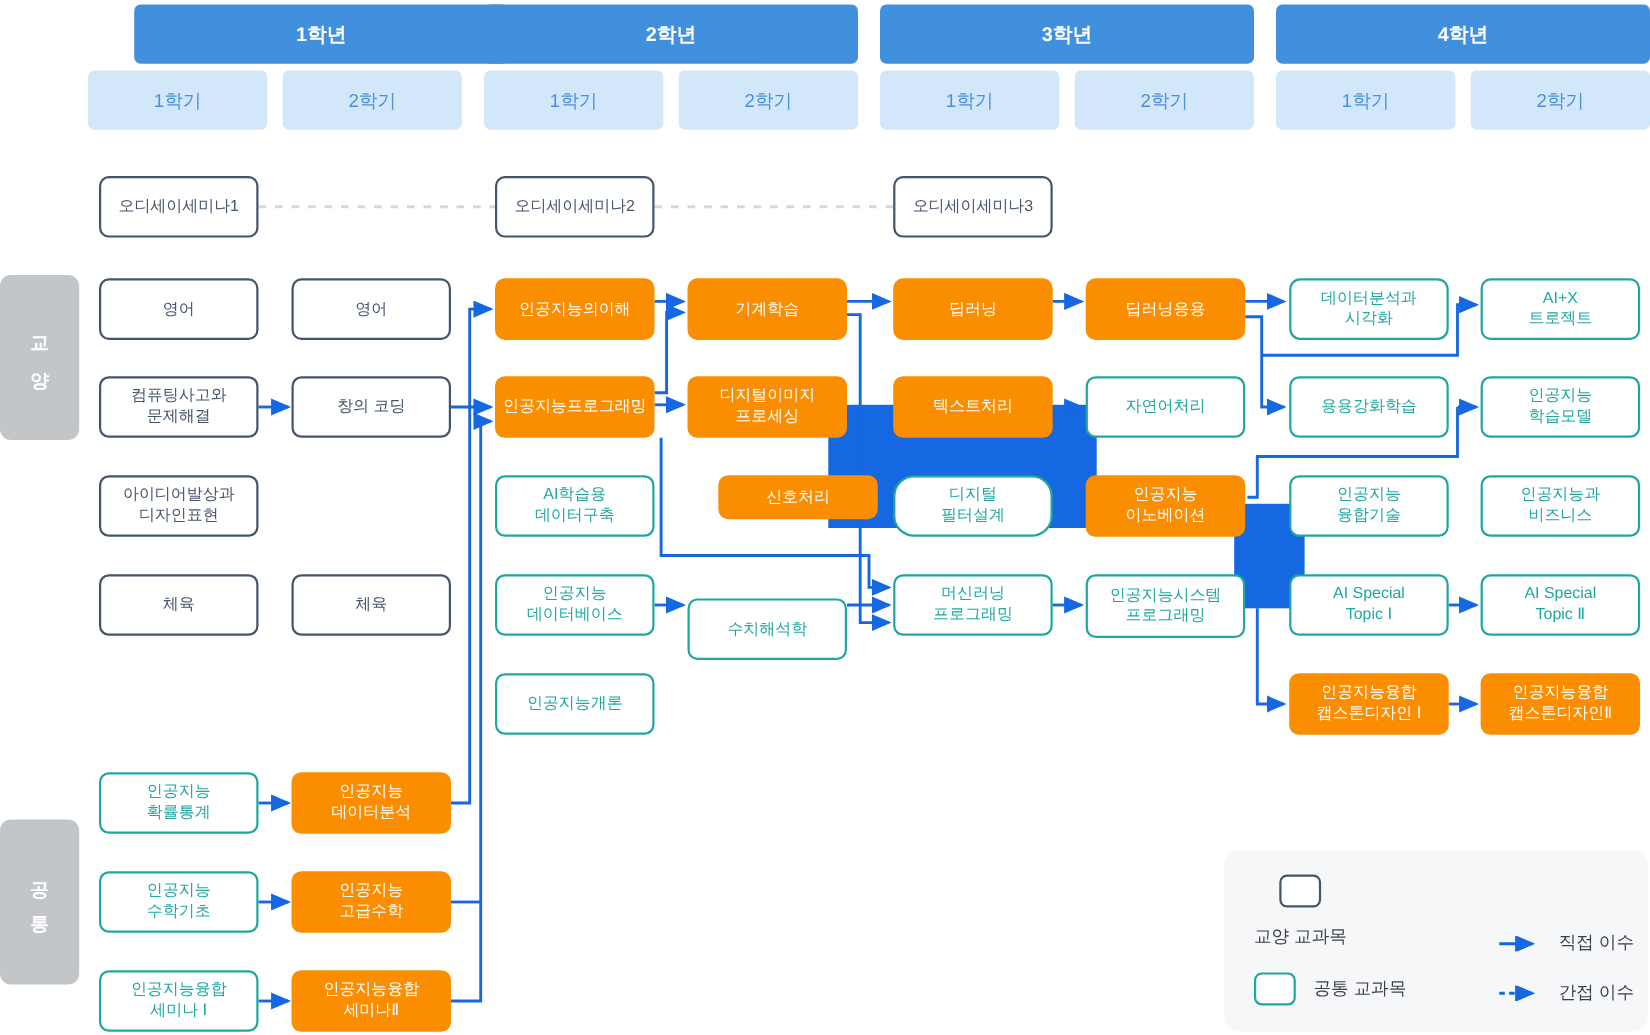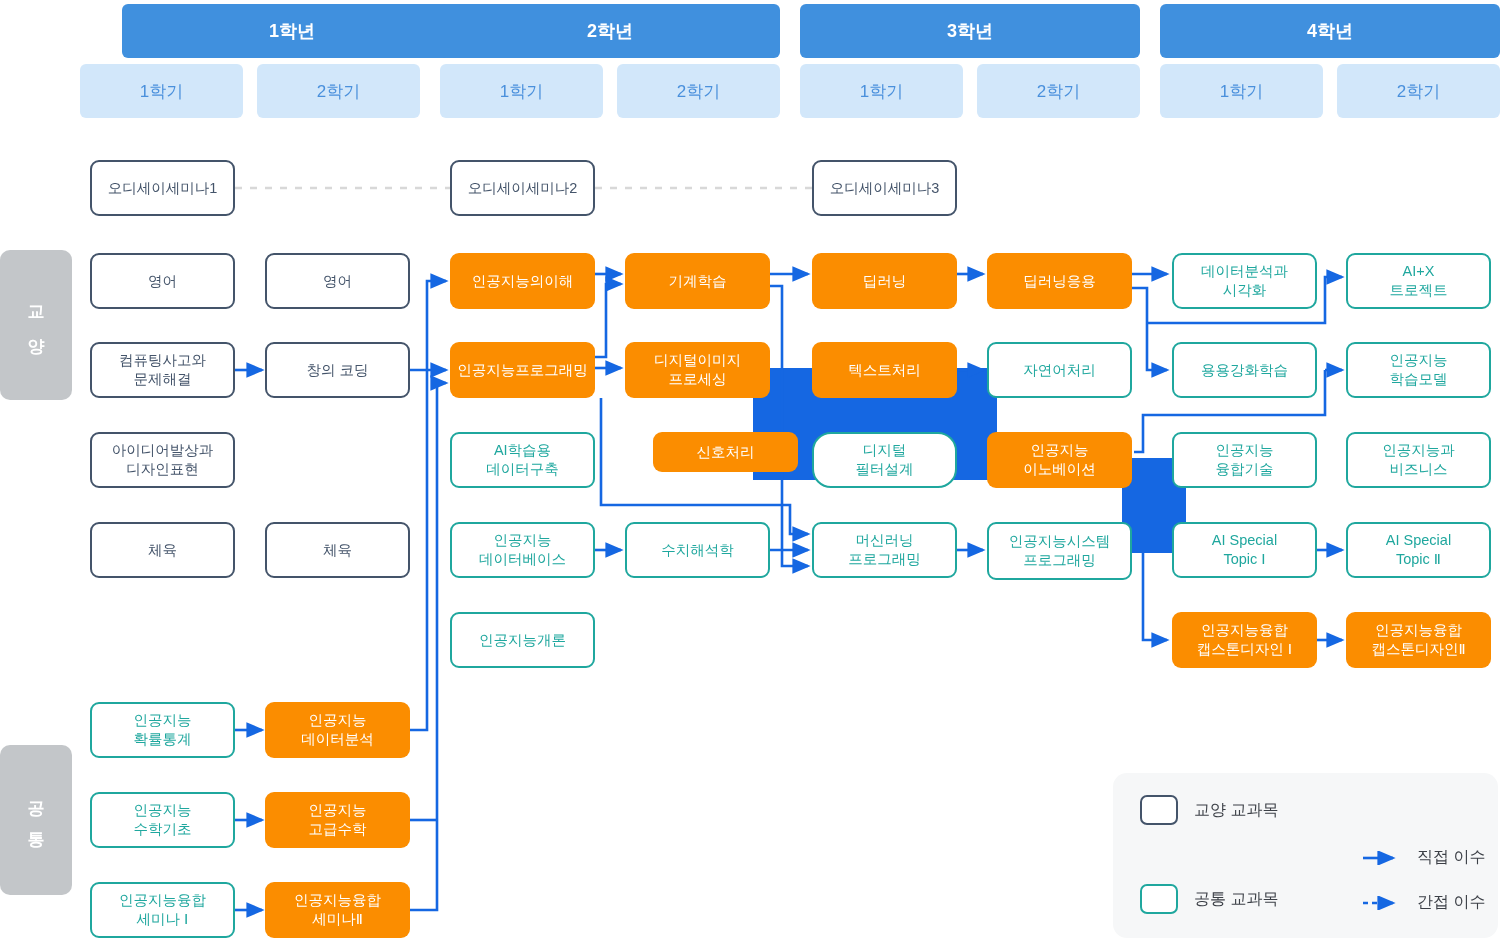--- a/index.html
+++ b/index.html
@@ -149,21 +149,21 @@
       <div class="course major" style="left: 987px; top: 432px; width: 145px; height: 56px;">인공지능
 이노베이션</div>
       <div class="course common" style="left: 1172px; top: 432px; width: 145px; height: 56px;">인공지능
 융합기술</div>
       <div class="course common" style="left: 1346px; top: 432px; width: 145px; height: 56px;">인공지능과
 비즈니스</div>
       <div class="course liberal" style="left: 90px; top: 522px; width: 145px; height: 56px;">체육</div>
       <div class="course liberal" style="left: 265px; top: 522px; width: 145px; height: 56px;">체육</div>
       <div class="course common" style="left: 450px; top: 522px; width: 145px; height: 56px;">인공지능
 데이터베이스</div>
-      <div class="course common" style="left: 625px; top: 522px; width: 145px; height: 56px;">수치해석학</div>
+      <div class="course common" style="left: 625px; top: 544px; width: 145px; height: 56px;">수치해석학</div>
       <div class="course common" style="left: 812px; top: 522px; width: 145px; height: 56px;">머신러닝
 프로그래밍</div>
       <div class="course common" style="left: 987px; top: 522px; width: 145px; height: 58px;">인공지능시스템
 프로그래밍</div>
       <div class="course common" style="left: 1172px; top: 522px; width: 145px; height: 56px;">AI Special
 Topic Ⅰ</div>
       <div class="course common" style="left: 1346px; top: 522px; width: 145px; height: 56px;">AI Special
 Topic Ⅱ</div>
       <div class="course common" style="left: 450px; top: 612px; width: 145px; height: 56px;">인공지능개론</div>
       <div class="course major" style="left: 1172px; top: 612px; width: 145px; height: 56px;">인공지능융합
@@ -179,21 +179,21 @@
       <div class="course major" style="left: 265px; top: 792px; width: 145px; height: 56px;">인공지능
 고급수학</div>
       <div class="course common" style="left: 90px; top: 882px; width: 145px; height: 56px;">인공지능융합
 세미나 Ⅰ</div>
       <div class="course major" style="left: 265px; top: 882px; width: 145px; height: 56px;">인공지능융합
 세미나Ⅱ</div>
     </div>
 
   <div id="legend">
 
-    <div class="lg-item" style="left:27px;top:22px;">
+    <div class="lg-item" style="left:27px;top:22px;flex-direction:column;">
       <div class="lg-swatch liberal"></div>
       <div class="lg-label">교양 교과목</div>
     </div>
     <div class="lg-item" style="left:27px;top:67px;margin-top:44px;">
       <div class="lg-swatch common"></div>
       <div class="lg-label">공통 교과목</div>
     </div>
     <div class="lg-arrow" style="left:248px;top:74px;">
       <svg width="42" height="14">
         <defs>

